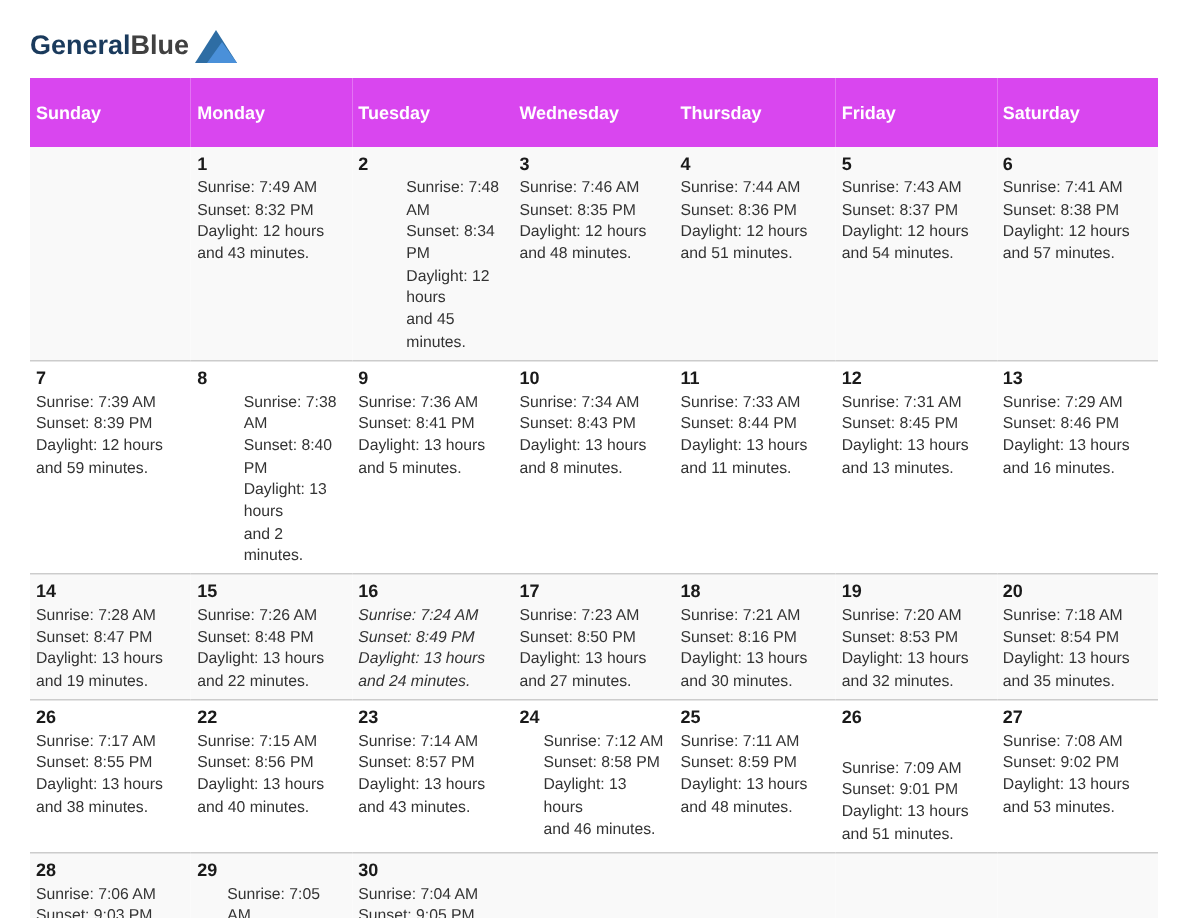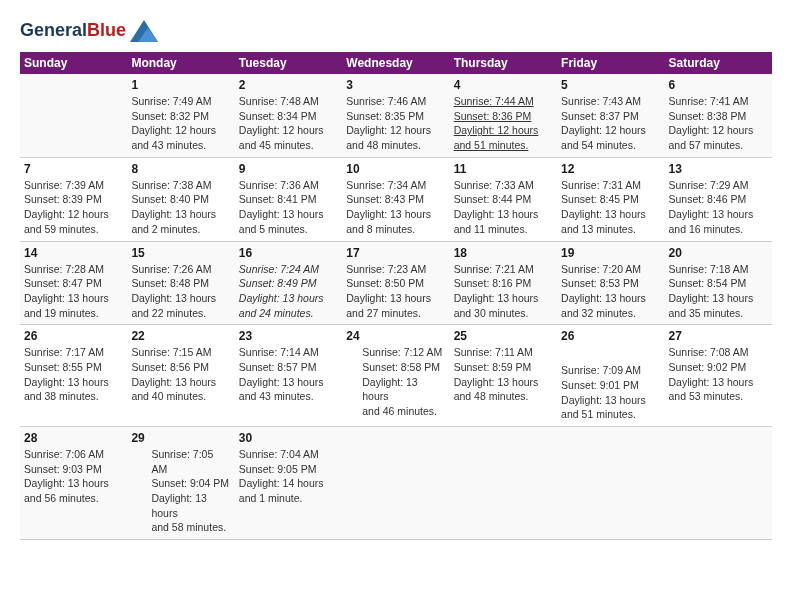--- a/index.html
+++ b/index.html
@@ -20,44 +20,44 @@
       display: flex;
       align-items: center;
     }
     .logo-text {
       font-size: 18px;
       font-weight: bold;
       color: #1a3a5c;
       line-height: 1.1;
     }
     .logo-text span {
-      color: #b91c1c;
+      color: #404040;
     }
     .title-block {
       text-align: right;
     }
     .title-block h1 {
       font-size: 32px;
       font-weight: bold;
       color: #1a3a5c;
     }
     .title-block h2 {
       font-size: 16px;
       font-weight: normal;
       color: #333;
     }
     table {
       width: 100%;
       border-collapse: collapse;
       font-size: 11px;
     }
     thead tr th {
-      background-color: #701a75;
+      background-color: #d946ef;
       color: #fff;
-      padding: 4px 4px;
+      padding: 16px 4px;
       text-align: left;
       font-size: 12px;
       font-weight: bold;
     }
     tbody tr {
       border-bottom: 1px solid #ccc;
     }
     tbody tr:nth-child(odd) {
       background-color: #f9f9f9;
     }
@@ -124,35 +124,35 @@
         <td></td>
         <td>
           <span class="day-num">1</span>
           <div class="day-info" style="white-space: pre-line;">Sunrise: 7:49 AM
 Sunset: 8:32 PM
 Daylight: 12 hours
 and 43 minutes.</div>
         </td>
         <td>
           <span class="day-num">2</span>
-          <div class="day-info" style="white-space: pre-line;">Sunrise: 7:48 AM
+          <div class="day-info" style="white-space: pre-line; margin-left: 32px;">Sunrise: 7:48 AM
 Sunset: 8:34 PM
 Daylight: 12 hours
 and 45 minutes.</div>
         </td>
         <td>
           <span class="day-num">3</span>
           <div class="day-info" style="white-space: pre-line;">Sunrise: 7:46 AM
 Sunset: 8:35 PM
 Daylight: 12 hours
 and 48 minutes.</div>
         </td>
         <td>
           <span class="day-num">4</span>
-          <div class="day-info" style="white-space: pre-line; text-decoration: underline;">Sunrise: 7:44 AM
+          <div class="day-info" style="white-space: pre-line;">Sunrise: 7:44 AM
 Sunset: 8:36 PM
 Daylight: 12 hours
 and 51 minutes.</div>
         </td>
         <td>
           <span class="day-num">5</span>
           <div class="day-info" style="white-space: pre-line;">Sunrise: 7:43 AM
 Sunset: 8:37 PM
 Daylight: 12 hours
 and 54 minutes.</div>
@@ -168,21 +168,21 @@
       <tr class="week-row">
         <td>
           <span class="day-num">7</span>
           <div class="day-info" style="white-space: pre-line;">Sunrise: 7:39 AM
 Sunset: 8:39 PM
 Daylight: 12 hours
 and 59 minutes.</div>
         </td>
         <td>
           <span class="day-num">8</span>
-          <div class="day-info" style="white-space: pre-line;">Sunrise: 7:38 AM
+          <div class="day-info" style="white-space: pre-line; margin-left: 31px;">Sunrise: 7:38 AM
 Sunset: 8:40 PM
 Daylight: 13 hours
 and 2 minutes.</div>
         </td>
         <td>
           <span class="day-num">9</span>
           <div class="day-info" style="white-space: pre-line;">Sunrise: 7:36 AM
 Sunset: 8:41 PM
 Daylight: 13 hours
 and 5 minutes.</div>

